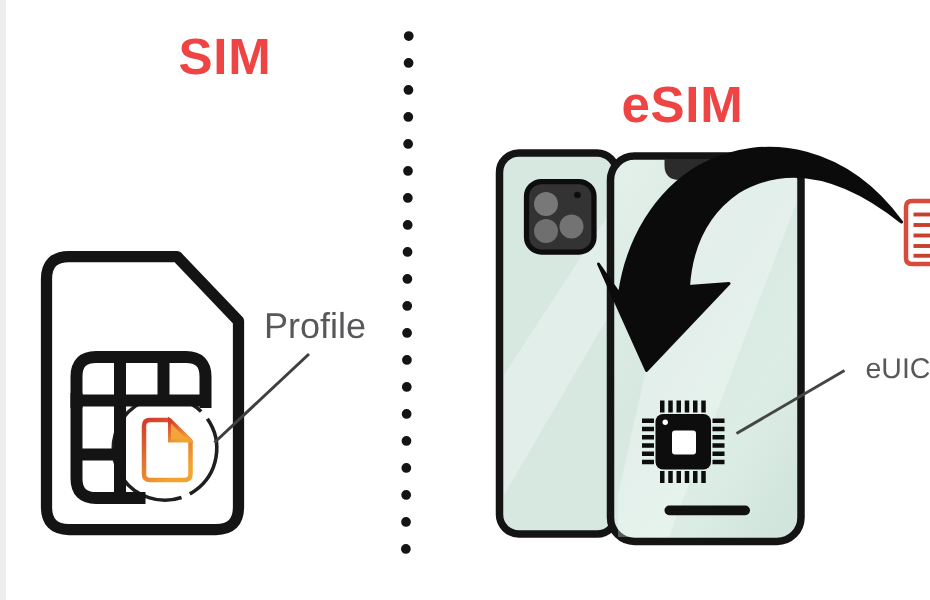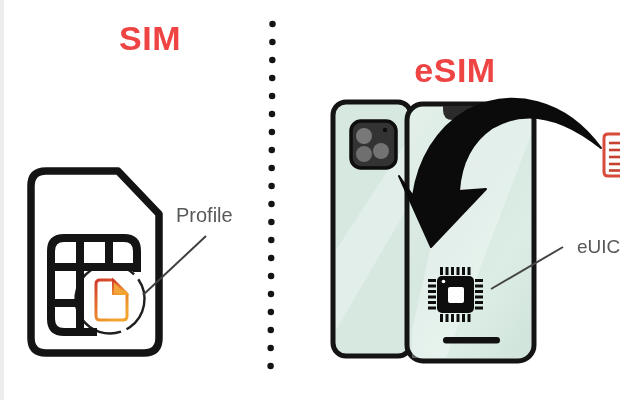--- a/index.html
+++ b/index.html
@@ -9,21 +9,21 @@
   }
   .edge-strip{position:absolute;left:0;top:0;width:4px;height:100%;background:#ededed;}
   .art{position:absolute;left:0;top:0;}
   .title{
     position:absolute;top:19px;width:140px;text-align:center;
     font-size:34px;font-weight:600;color:#ef4444;letter-spacing:.5px;
   }
   #sim-title{left:80px;}
   #esim-title{left:385px;margin-top:32px;}
   .callout{position:absolute;color:#57585a;white-space:nowrap;}
-  #profile-label{left:176px;top:204px;font-size:20px;}
+  #profile-label{left:176px;top:204px;font-size:24px;}
   #euicc-label{left:577px;top:236px;font-size:19px;}
 </style>
 </head>
 <body>
 
 <div class="stage">
 
   <div class="edge-strip"></div>
 
   <svg class="art" width="620" height="400" viewBox="0 0 620 400">

